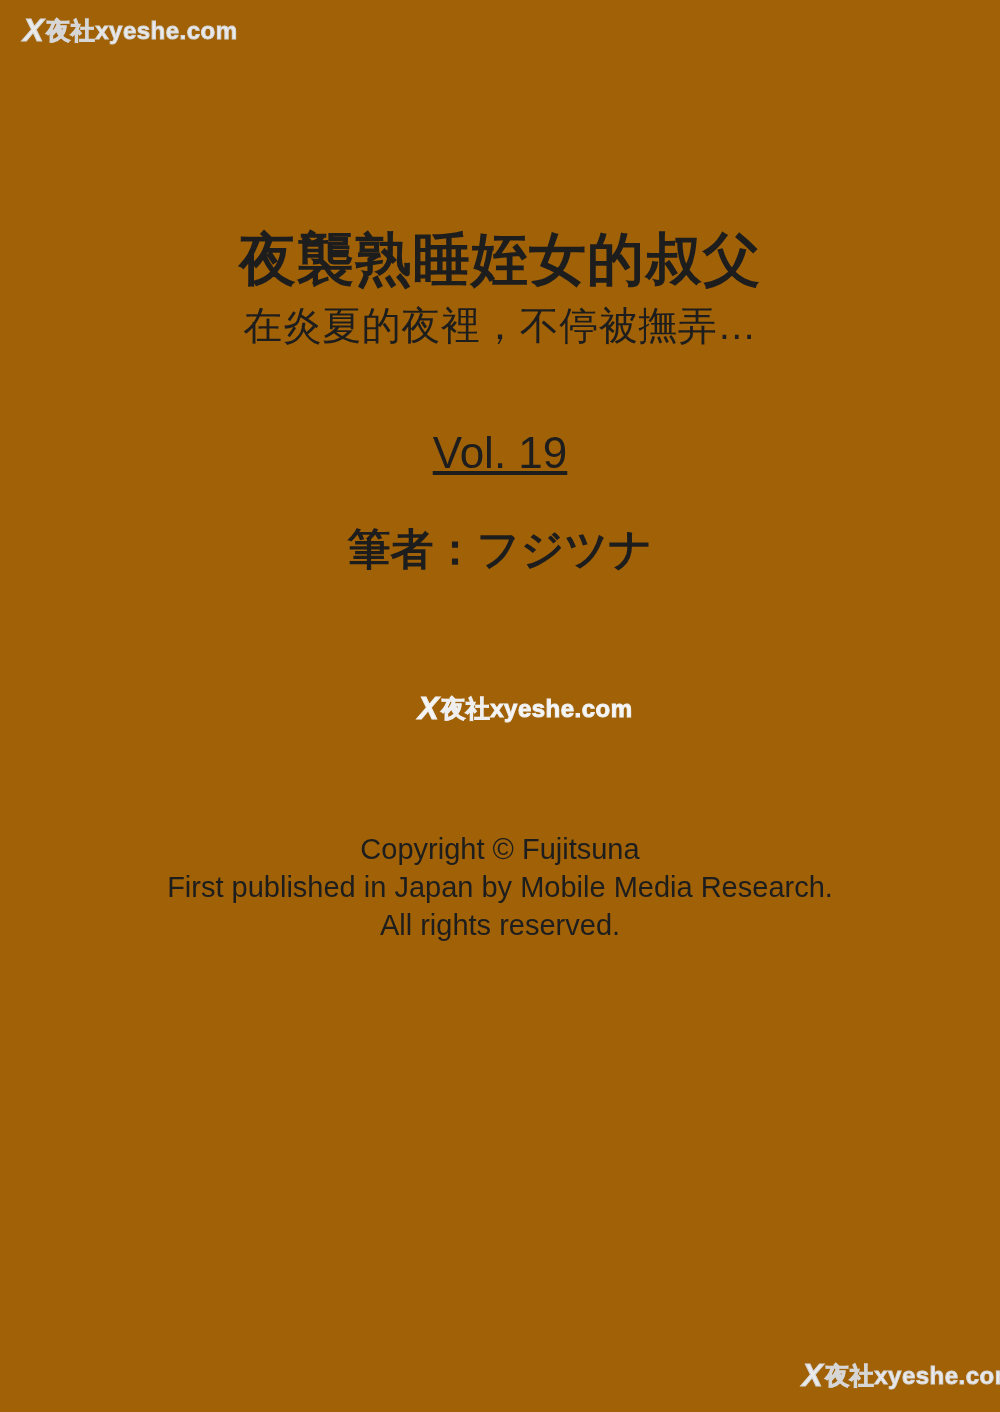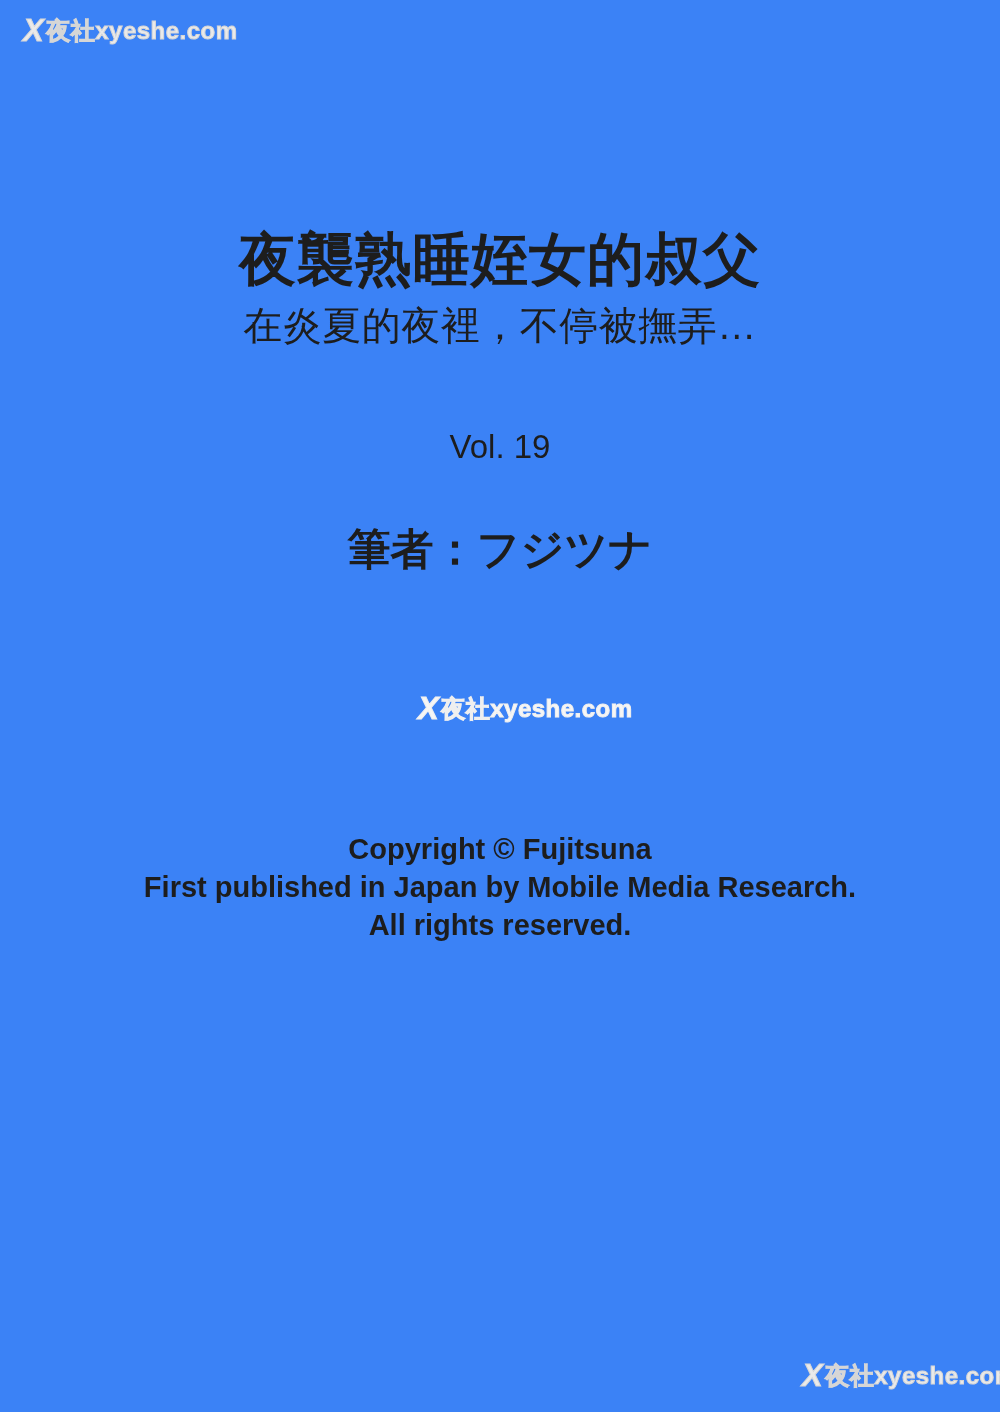--- a/index.html
+++ b/index.html
@@ -4,21 +4,21 @@
 <style>
   html, body {
     margin: 0;
     padding: 0;
     background: #ffffff;
   }
   .page {
     position: relative;
     width: 1000px;
     height: 1412px;
-    background: #3b82f6;
+    background: #a16207;
     overflow: hidden;
     font-family: "Liberation Sans", sans-serif;
     color: #1d1d1d;
   }
   .centered {
     position: absolute;
     left: 0;
     width: 100%;
     text-align: center;
     white-space: nowrap;
@@ -30,37 +30,38 @@
     letter-spacing: 1px;
   }
   .page-subtitle {
     top: 299px;
     font-size: 39px;
     font-weight: normal;
     letter-spacing: 0.5px;
   }
   .volume-label {
     top: 428px;
-    font-size: 33px;
+    font-size: 44px;
     font-weight: normal;
+    text-decoration: underline;
   }
   .author-line {
     top: 521px;
     font-size: 43px;
     font-weight: bold;
   }
   .copyright-block {
     position: absolute;
     top: 830px;
     left: 0;
     width: 100%;
     text-align: center;
     font-size: 29px;
     line-height: 38px;
-    font-weight: bold;
+    font-weight: normal;
   }
   .watermark {
     position: absolute;
     white-space: nowrap;
     font-weight: bold;
     font-size: 24px;
     letter-spacing: 0.5px;
     color: #eaeaea;
     -webkit-text-stroke: 1px #d6d6d6;
     user-select: none;

